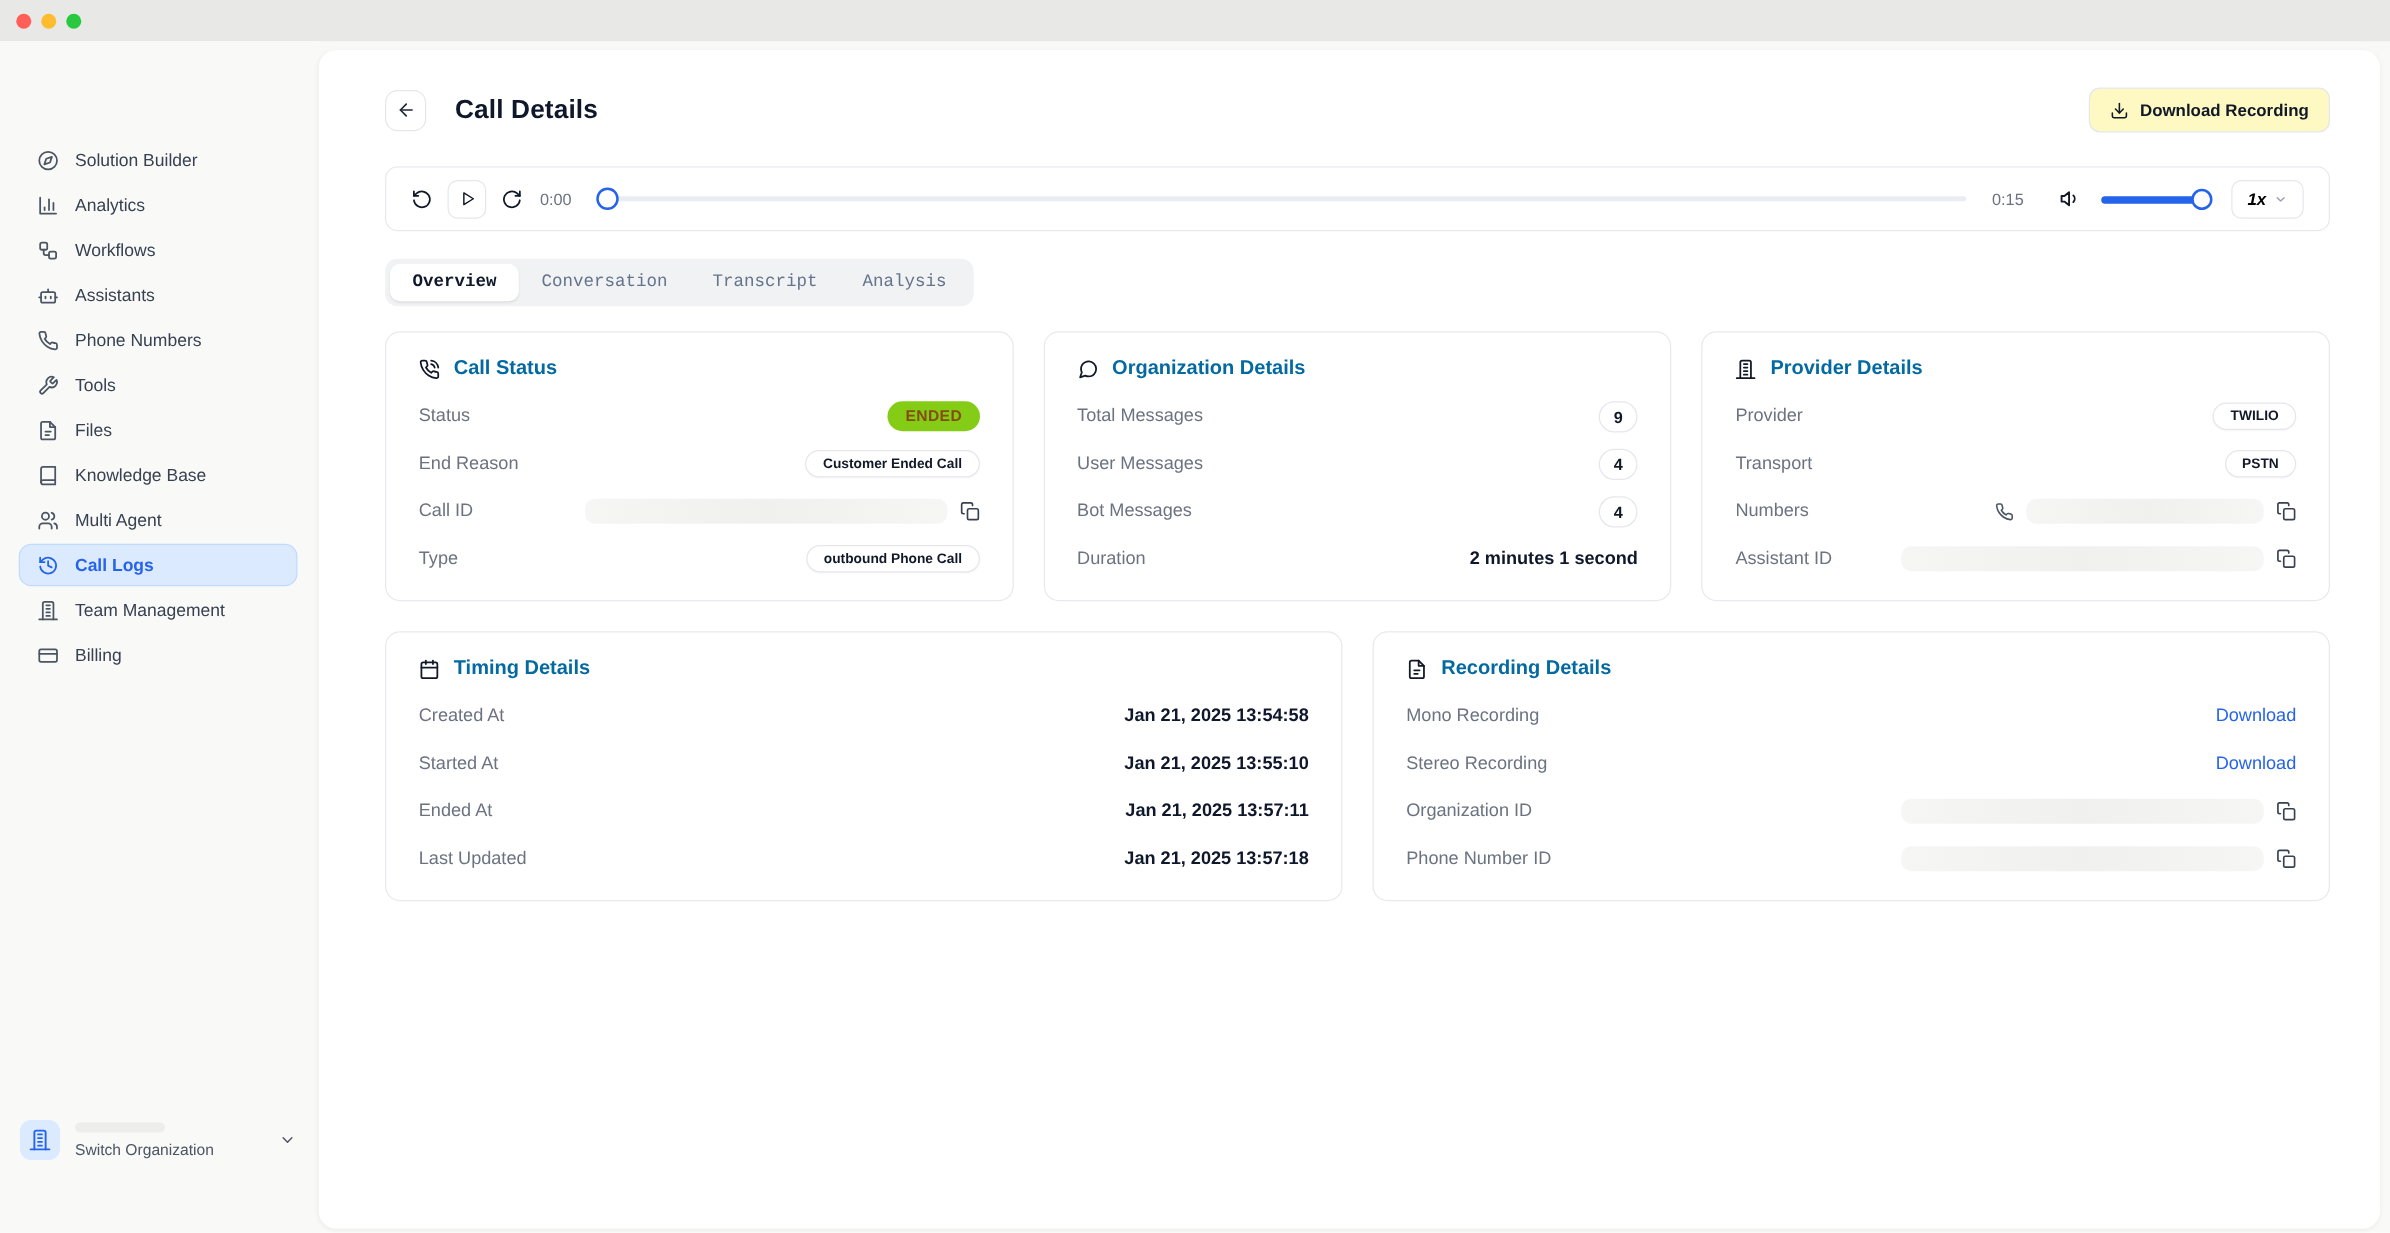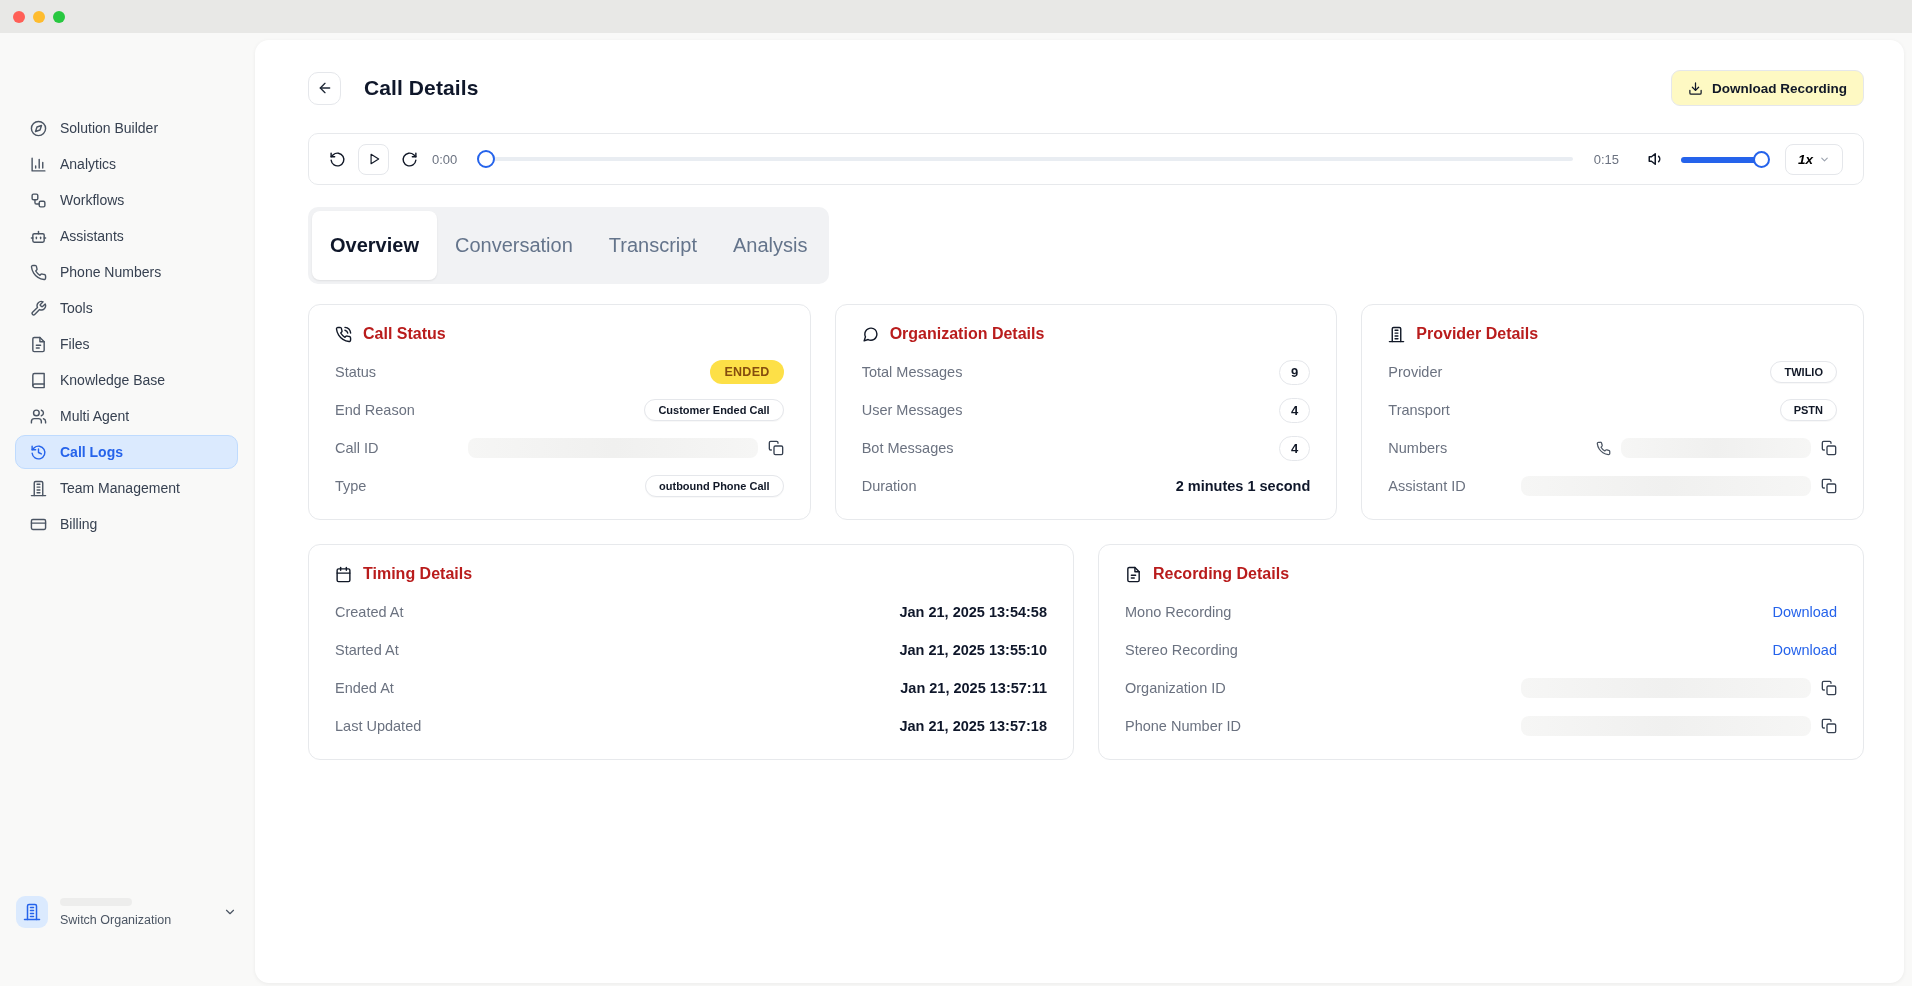--- a/index.html
+++ b/index.html
@@ -64,37 +64,37 @@
   .vol-wrap { position:relative; width:82px; height:17px; margin-left:16px; cursor:pointer; }
   .vol-track { position:absolute; left:0; right:0; top:6px; height:6px; border-radius:3px; background:#2563eb; }
   .vol-thumb { position:absolute; right:-7px; top:0; width:17px; height:17px; border-radius:50%;
     background:#fff; border:2.5px solid #2563eb; }
   .speed-btn { margin-left:22px; height:31px; padding:0 12px; display:flex; align-items:center; gap:6px;
     border:1px solid #e5e7eb; border-radius:8px; background:#fff; font-size:13.5px; font-weight:700; cursor:pointer;font-style:italic; }
   .speed-btn .chev { width:11px; height:11px; color:#9ca3af; }
 
   
   .tabs { margin-top:22px; display:inline-flex; background:#f1f2f4; border-radius:10px; padding:4px; }
-  .tab { padding:23px 18px; font-size:20px; font-weight:500; color:#64748b; border-radius:8px;
-    background:transparent; border:none; cursor:pointer; }
+  .tab { padding:7px 18px; font-size:14px; font-weight:500; color:#64748b; border-radius:8px;
+    background:transparent; border:none; cursor:pointer;font-family:Liberation Mono, monospace; }
   .tab.active { background:#fff; color:#0f172a; font-weight:700; box-shadow:0 1px 2px rgba(0,0,0,.08); }
 
   
   .grid-3 { margin-top:20px; display:grid; grid-template-columns:1fr 1fr 1fr; gap:24px; }
   .grid-2 { margin-top:24px; display:grid; grid-template-columns:1fr 1fr; gap:24px; }
   .card { border:1px solid #e7e9ec; border-radius:12px; background:#fff; padding:20px 26px 14px; }
-  .card-title { display:flex; align-items:center; gap:11px; font-size:16px; font-weight:700; color:#b91c1c;
+  .card-title { display:flex; align-items:center; gap:11px; font-size:16px; font-weight:700; color:#0369a1;
     margin-bottom:10px; }
   .card-title .ic { width:17px; height:17px; color:#111827; }
   .row { display:flex; align-items:center; justify-content:space-between; height:38px; }
   .lbl { font-size:14.5px; color:#6b7280; }
   .val-strong { font-size:14.5px; font-weight:600; color:#0f172a; }
   .pill { border:1px solid #e5e7eb; border-radius:999px; padding:4px 13px; font-size:11px; font-weight:700;
     color:#111827; background:#fff; box-shadow:0 1px 1px rgba(0,0,0,.03); }
-  .badge-ended { background:#fde047; color:#854d0e; border-radius:999px; padding:5px 14px;
+  .badge-ended { background:#84cc16; color:#854d0e; border-radius:999px; padding:5px 14px;
     font-size:12.5px; font-weight:700; letter-spacing:.3px; }
   .count-pill { border:1px solid #e5e7eb; border-radius:999px; padding:4px 11px; font-size:13px;
     font-weight:700; color:#111827; }
   .red-wrap { display:flex; align-items:center; gap:10px; }
   .redacted { width:290px; height:20px; border-radius:8px;
     background:linear-gradient(90deg,#f6f6f5,#f0f0ef,#f6f6f5); }
   .redacted.short { width:190px; }
   .copy-btn { background:none; border:none; cursor:pointer; color:#374151; display:flex; align-items:center; }
   .copy-btn .ic { width:16px; height:16px; }
   .mini-phone { width:15px; height:15px; color:#4b5563; }

